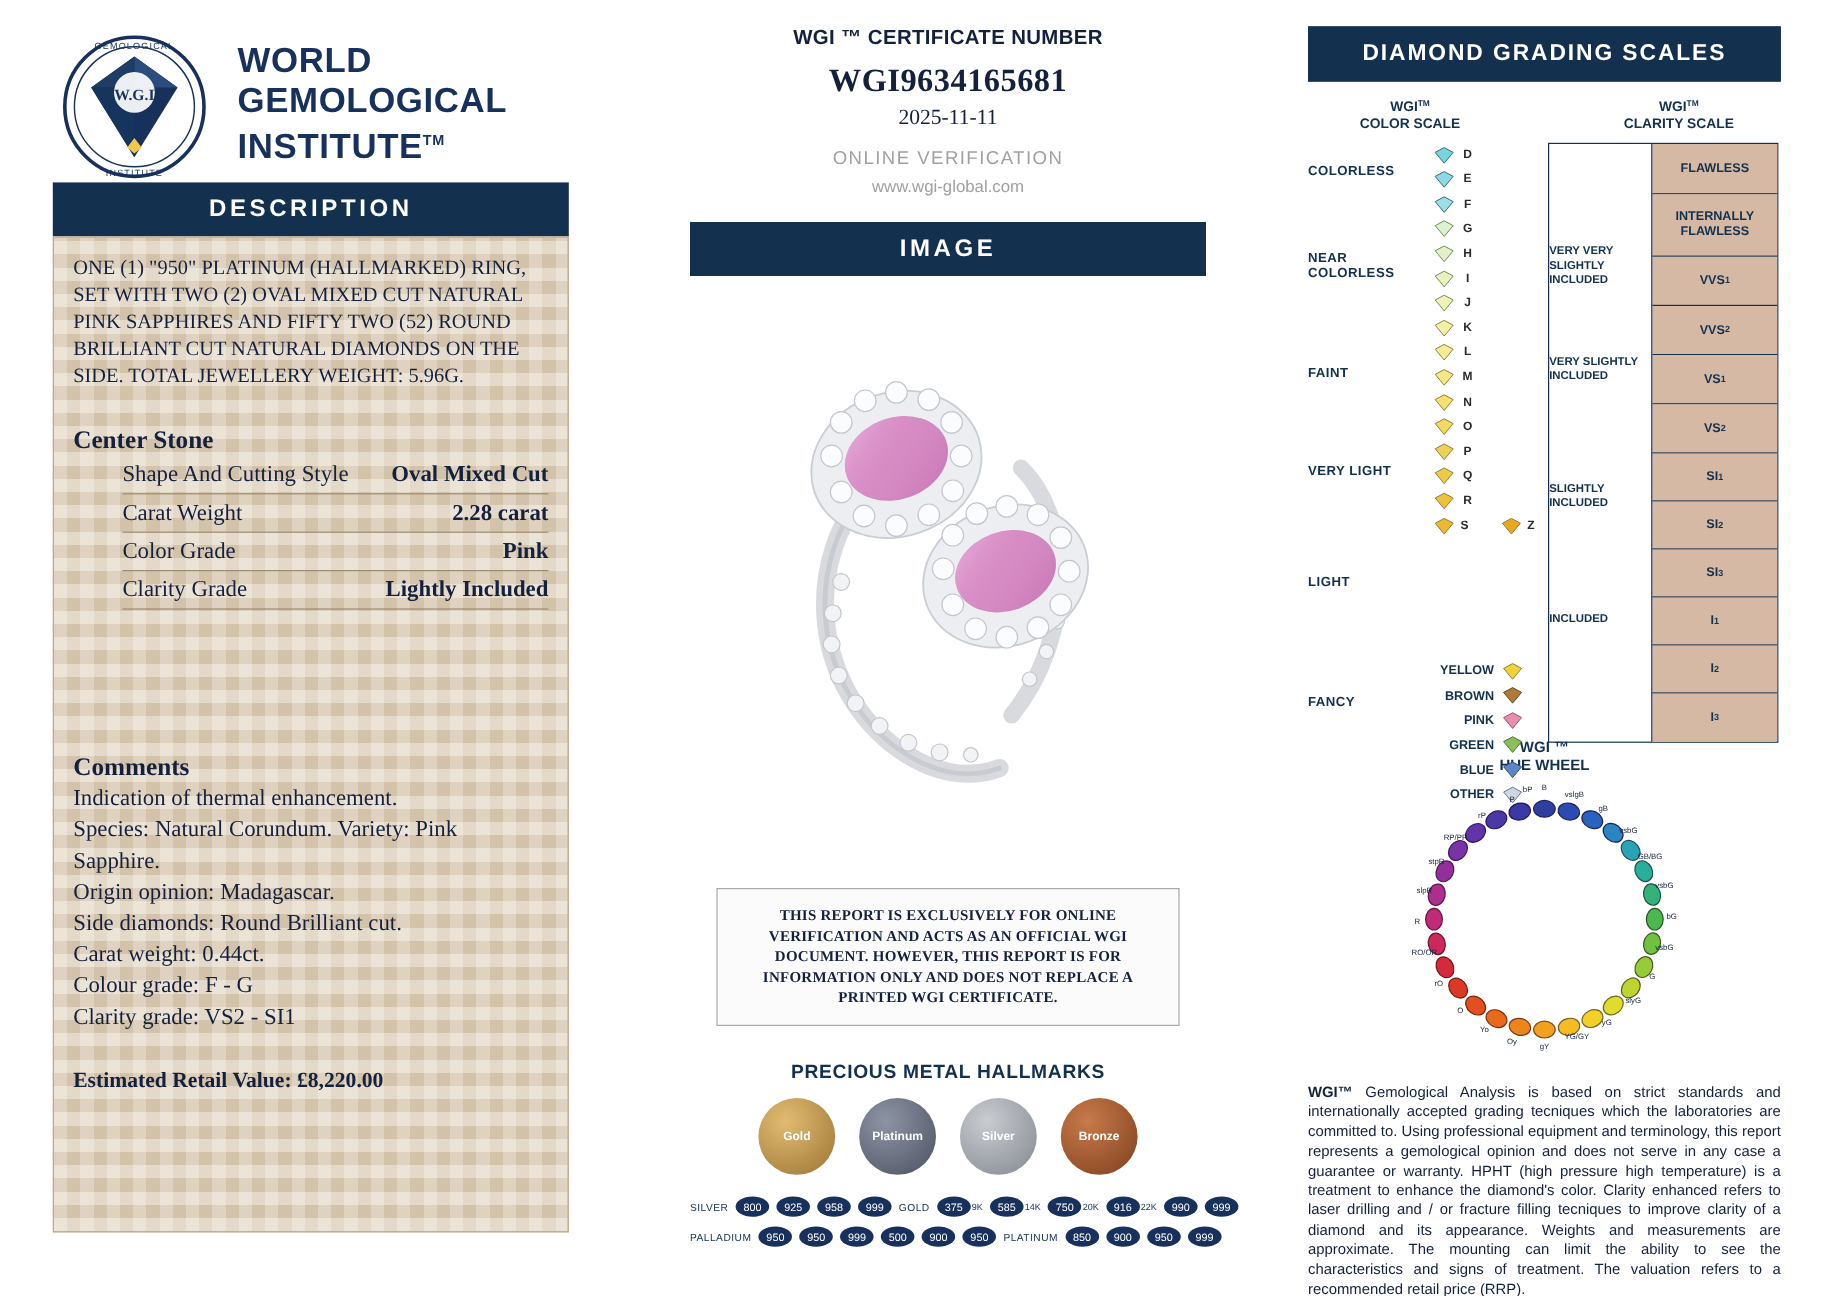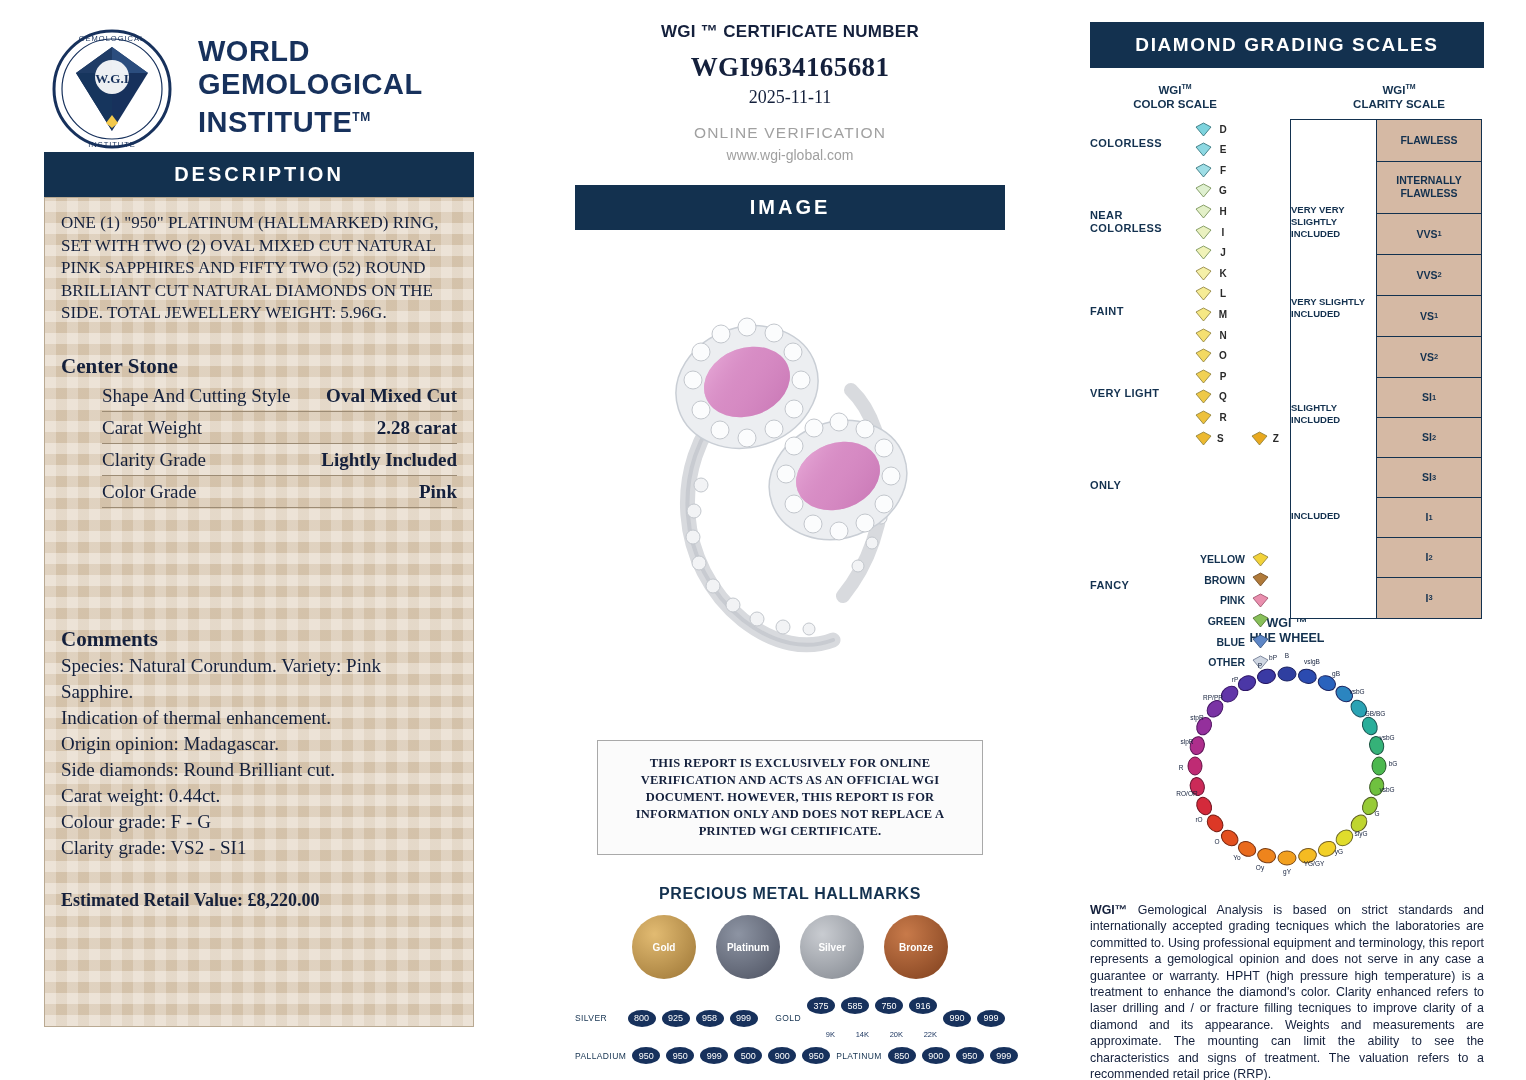--- a/index.html
+++ b/index.html
@@ -68,21 +68,21 @@
   .seal.gold { background: radial-gradient(circle at 35% 30%, #e2bb72, #9b7434); }
   .seal.plat { background: radial-gradient(circle at 35% 30%, #8d94a3, #4c5160); }
   .seal.silver { background: radial-gradient(circle at 35% 30%, #c9ccd1, #82878f); }
   .seal.bronze { background: radial-gradient(circle at 35% 30%, #c87a4a, #7e3f1d); }
   .hall-rows { margin-top: 18px; font-family: "Liberation Sans", sans-serif; font-size: 9px; color: #13314f; }
   .hall-row { display: flex; align-items: center; gap: 6px; margin-bottom: 8px; }
   .hall-label { width: 62px; text-align: left; font-size: 8.5px; letter-spacing: .4px; }
   .pill { background: #17315c; color: #fff; border-radius: 50%/50%; min-width: 28px; height: 17px;
           display: inline-flex; align-items: center; justify-content: center; font-size: 9px; padding: 0 4px; }
   .sub { font-size: 7.5px; text-align: center; color: #17315c; }
-  .pill-col { display: flex; flex-direction: column; align-items: flex-end; gap: 16px; }
+  .pill-col { display: flex; flex-direction: row; align-items: center; gap: 1px; }
 
   
   .col-right { position: absolute; left: 1090px; top: 22px; width: 394px; }
   .grading-band {
     background: #13314f; color: #fff; text-align: center; border: 3px solid #13314f;
     font-family: "Liberation Sans", sans-serif; font-weight: bold; font-size: 19px; letter-spacing: 1.6px;
     padding: 9px 0;
   }
   .scales { position: relative; margin-top: 12px; height: 520px; font-family: "Liberation Sans", sans-serif; }
   .scale-head { display: flex; justify-content: space-between; font-size: 11.5px; font-weight: bold; text-align: center; color: #13314f; }
@@ -151,32 +151,32 @@
       <div class="sec-title">Center Stone</div>
       <div class="kv">
         <span class="k">Shape And Cutting Style</span>
         <span class="v">Oval Mixed Cut</span>
       </div>
       <div class="kv">
         <span class="k">Carat Weight</span>
         <span class="v">2.28 carat</span>
       </div>
       <div class="kv">
+        <span class="k">Color Grade</span>
+        <span class="v">Pink</span>
+      </div>
+      <div class="kv">
         <span class="k">Clarity Grade</span>
         <span class="v">Lightly Included</span>
       </div>
-      <div class="kv">
-        <span class="k">Color Grade</span>
-        <span class="v">Pink</span>
-      </div>
 
       <div class="sec-title" style="margin-top:120px">Comments</div>
       <div class="comments-list">
+        <div>Indication of thermal enhancement.</div>
         <div>Species: Natural Corundum. Variety: Pink Sapphire.</div>
-        <div>Indication of thermal enhancement.</div>
         <div>Origin opinion: Madagascar.</div>
         <div>Side diamonds: Round Brilliant cut.</div>
         <div>Carat weight: 0.44ct.</div>
         <div>Colour grade: F - G</div>
         <div>Clarity grade: VS2 - SI1</div>
       </div>
 
       <div class="retail">Estimated Retail Value: £8,220.00</div>
     </div>
   </div>
@@ -329,21 +329,21 @@
         </div>
       </div>
 
       <div class="scale-body">
 
         <div class="color-col">
           <div class="grp" style="top:18px">COLORLESS</div>
           <div class="grp" style="top:90px; width:70px; line-height:13px">NEAR COLORLESS</div>
           <div class="grp" style="top:186px">FAINT</div>
           <div class="grp" style="top:268px">VERY LIGHT</div>
-          <div class="grp" style="top:360px">ONLY</div>
+          <div class="grp" style="top:360px">LIGHT</div>
           <div class="grp" style="top:460px">FANCY</div>
 
           <div class="letters">
             <div class="letter-row">
                 <span class="gem"><svg width="19" height="15">
                     <path d="M2 5 L9.5 1 L17 5 L9.5 14 Z" fill="#7dd3dd" stroke="#2a6b74" stroke-width=".8"></path>
                   </svg></span>
                 <span class="gem-label">D</span>
               </div>
             <div class="letter-row">

